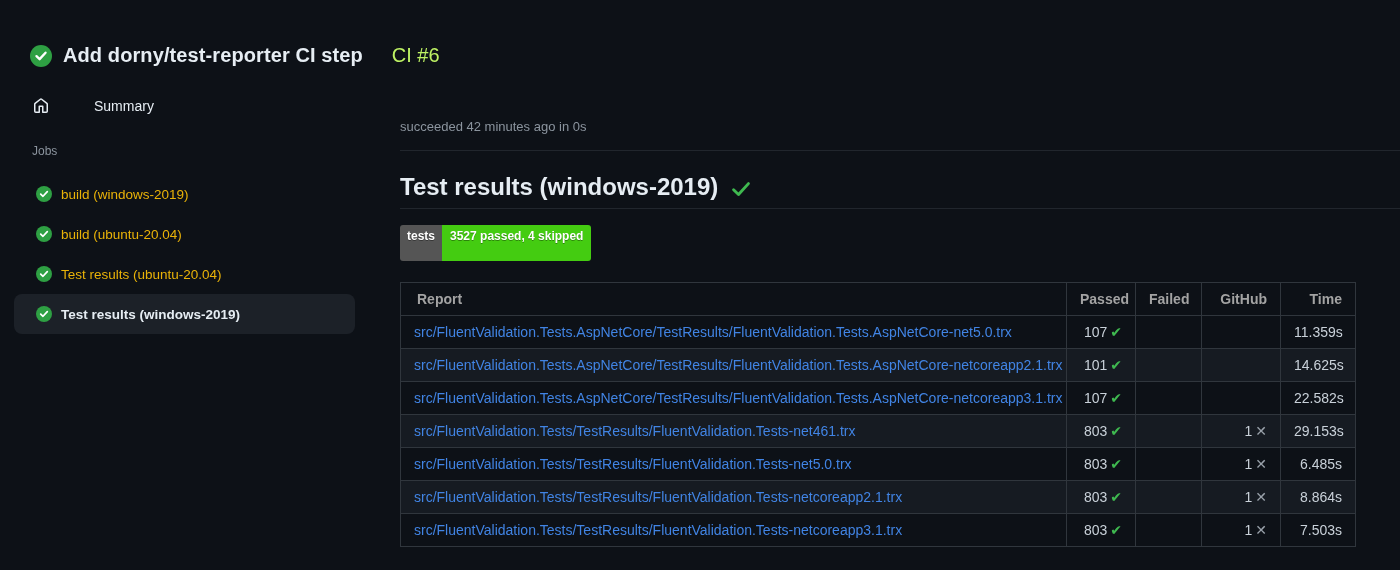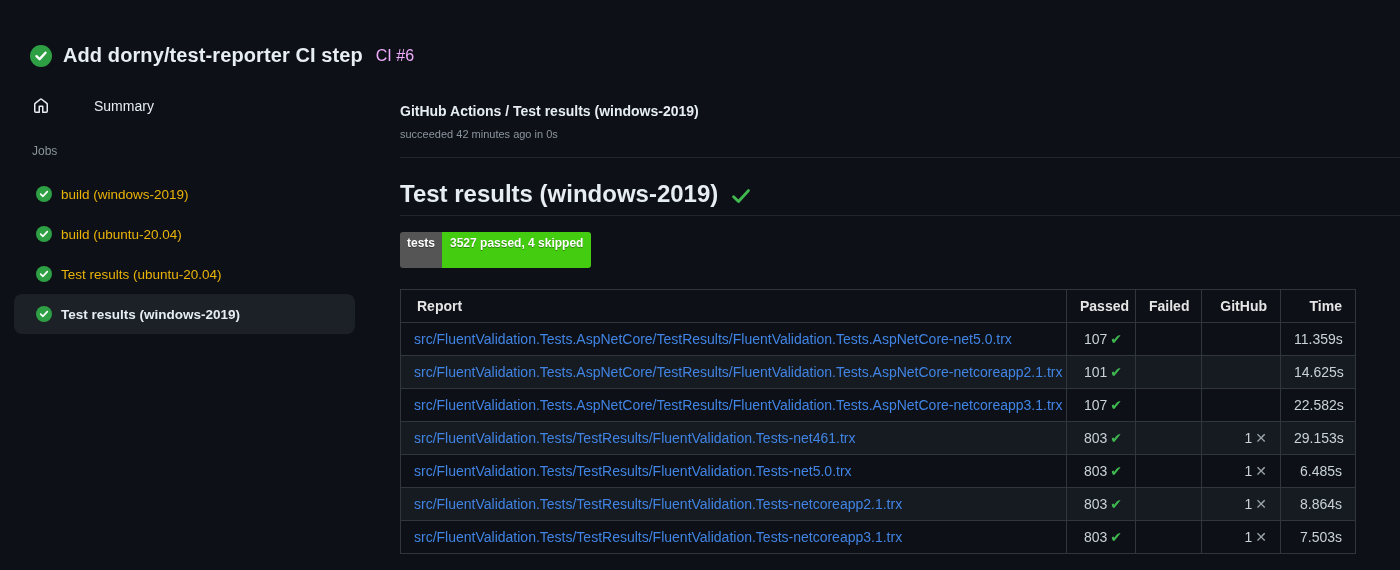--- a/index.html
+++ b/index.html
@@ -9,21 +9,21 @@
     font-family:"Liberation Sans","DejaVu Sans",sans-serif;
     color:#c9d1d9;
   }
   
   .run-header {
     display:flex; align-items:center; gap:11px;
     padding:31px 0 0 30px; height:80px;
   }
   .run-header .status-circle { width:22px; height:22px; flex:0 0 auto; }
   .run-title { font-size:20px; font-weight:700; color:#e6edf3; letter-spacing:.1px; }
-  .run-number { font-size:16px; font-weight:400; color:#f0abfc; margin-left:2px; }
+  .run-number { font-size:20px; font-weight:400; color:#bef264; margin-left:18px; }
 
   
   .content { display:flex; align-items:flex-start; }
   .sidebar { width:400px; flex:0 0 auto; }
   .main { flex:1; min-width:0; }
 
   
   .summary-item {
     display:flex; align-items:center; gap:9px;
     margin:16px 20px 0 33px; height:20px; cursor:pointer;
@@ -40,21 +40,21 @@
     border-radius:8px; cursor:pointer; font-size:13.5px; color:#eab308;
   }
   .job-item .status-circle { width:16px; height:16px; flex:0 0 auto; }
   .job-item.selected {
     background:#1c2128; color:#e6edf3; font-weight:700;
   }
 
   
   .check-header { padding-top:22px; }
   .check-title { font-size:14px; font-weight:700; color:#e6edf3; line-height:18px; }
-  .check-subtitle { font-size:11px; color:#8b949e; line-height:18px; margin-top:5px; }
+  .check-subtitle { font-size:13px; color:#8b949e; line-height:18px; margin-top:16px; }
   .top-divider { border:none; border-top:1px solid #21262d; margin-top:14px; }
 
   .section-heading {
     margin-top:21px; padding-bottom:6px;
     border-bottom:1px solid #21262d;
     display:flex; align-items:center; gap:12px;
   }
   .section-heading .h-text { font-size:24px; font-weight:700; color:#e6edf3; line-height:30px; }
   .section-heading .h-check { width:22px; height:22px; margin-top:3px; }
 
@@ -67,21 +67,21 @@
 
   
   table.results {
     margin-top:21px; border-collapse:collapse; table-layout:fixed;
     width:955px; font-size:14px; color:#c9d1d9;
   }
   .results th, .results td {
     border:1px solid #30363d; padding:6px 13px; line-height:20px;
     overflow:hidden; white-space:nowrap;
   }
-  .results th { font-weight:700; color:#e5e5e5; text-align:right; }
+  .results th { font-weight:700; color:#a3a3a3; text-align:right; }
   .results th.col-report { text-align:left; padding-left:16px; }
   .results td.num { text-align:right; }
   .results tbody tr:nth-child(even) { background:#161b22; }
   .results a { color:#4184e4; text-decoration:none; cursor:pointer; }
   .check-mark { color:#3fb950; font-family:"DejaVu Sans",sans-serif; margin-left:3px; }
   .x-mark { color:#9aa2ab; font-family:"DejaVu Sans",sans-serif; margin-left:3px; }
 </style>
 </head>
 <body>
 
@@ -133,21 +133,20 @@
           <circle cx="8" cy="8" r="8" fill="#2ea043"></circle>
           <path d="M11.3 5.6 7 10.3 4.7 8.1" stroke="#ffffff" stroke-width="1.7" fill="none" stroke-linecap="round" stroke-linejoin="round"></path>
         </svg>
         <span>Test results (windows-2019)</span>
       </div>
     </div>
   </div>
 
   <div class="main">
     <div class="check-header">
-      <div class="check-title">GitHub Actions / Test results (windows-2019)</div>
       <div class="check-subtitle">succeeded 42 minutes ago in 0s</div>
     </div>
     <hr class="top-divider">
 
     <div class="section-heading">
       <span class="h-text">Test results (windows-2019)</span>
       <svg class="h-check" viewBox="0 0 16 16">
         <path d="M2.6 8.6 6.2 12 13.4 4.1" stroke="#3fb950" stroke-width="2.1" fill="none" stroke-linecap="round" stroke-linejoin="round"></path>
       </svg>
     </div>

